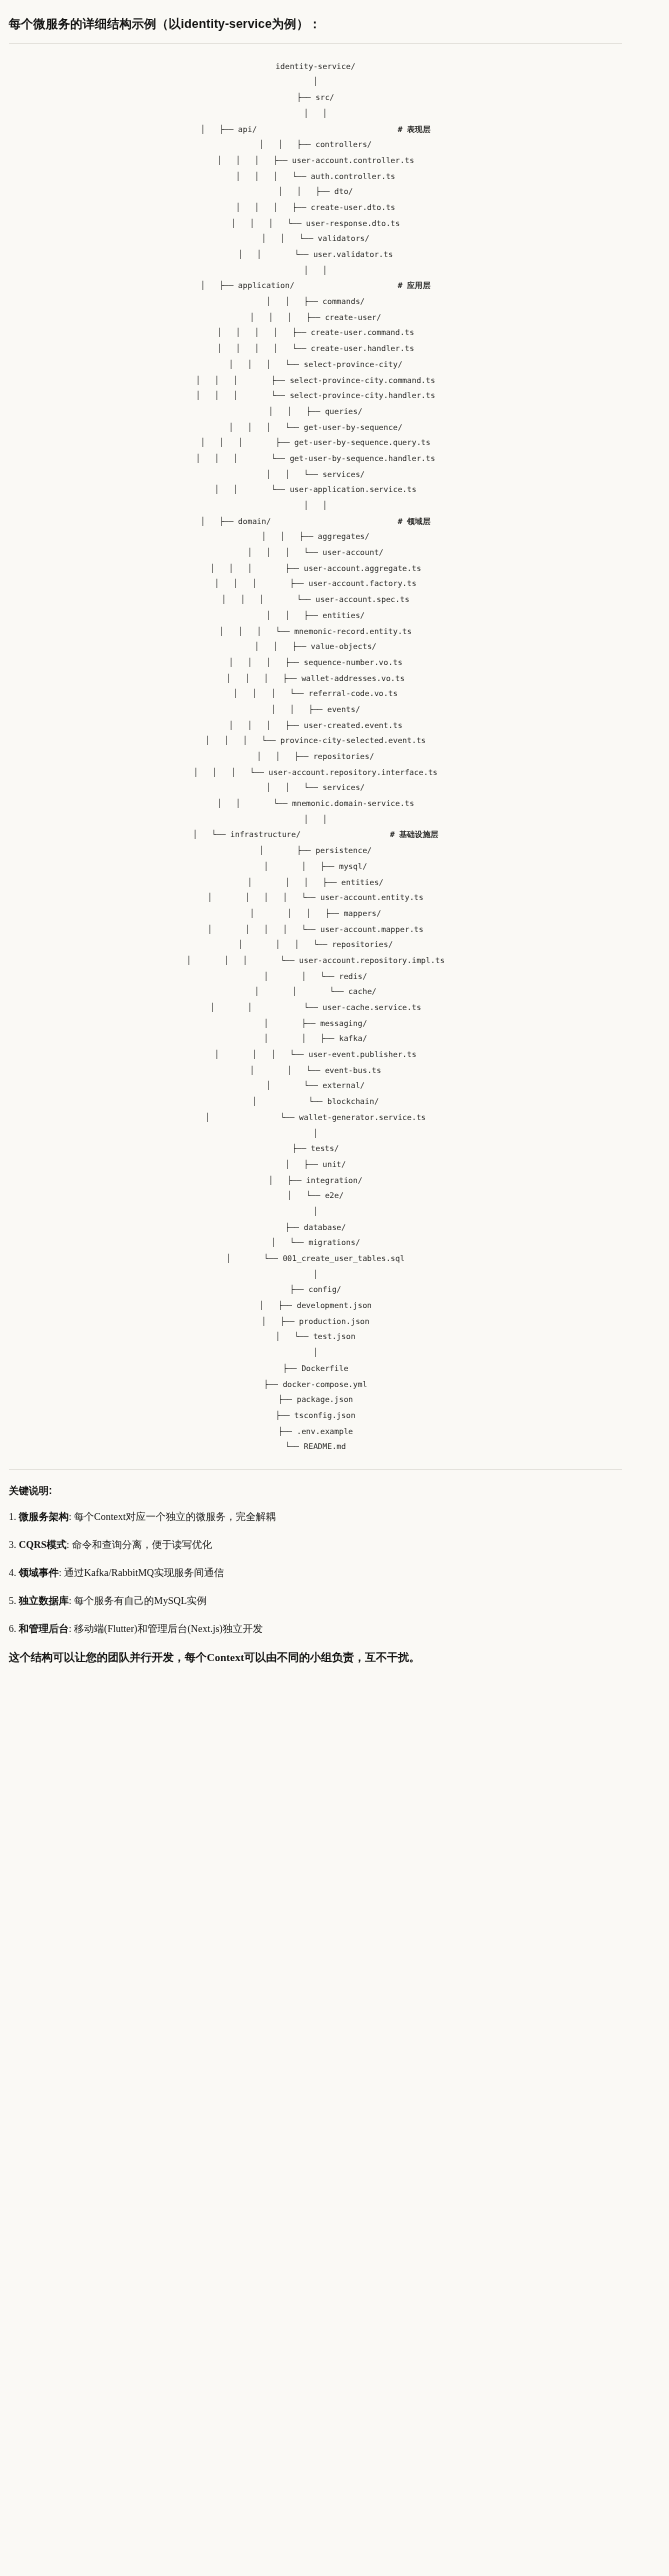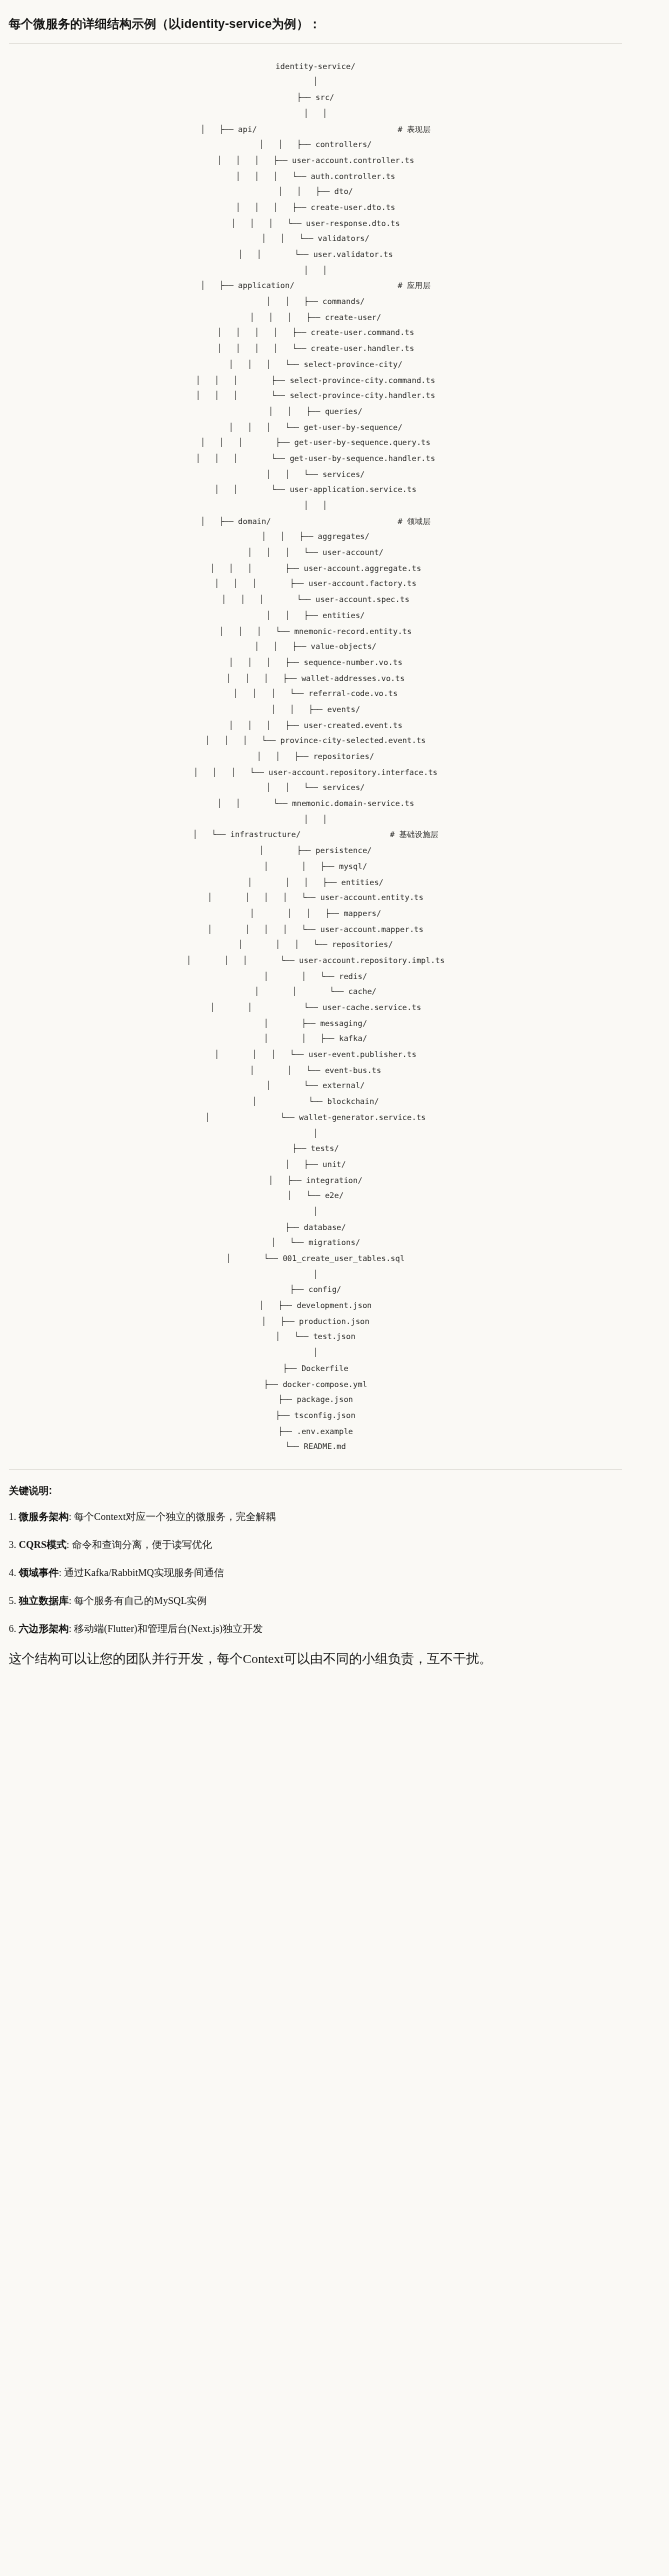--- a/index.html
+++ b/index.html
@@ -50,20 +50,21 @@
     letter-spacing: 0px;
     text-align: center;
   }
   .tree-line {
     white-space: pre;
     display: block;
     height: 15.7px;
   }
   .tree-line .cmt {
     color: #2a2a28;
+    font-weight: bold;
   }
 
   
   .notes {
     padding: 13.8px 0 0 0;
   }
   .notes-title {
     font-family: "Liberation Sans", "DejaVu Sans", sans-serif;
     font-weight: bold;
     font-size: 10px;
@@ -79,25 +80,26 @@
     display: block;
   }
   .note-num {
     font-family: "Liberation Serif", "DejaVu Serif", serif;
   }
   .note-term {
     font-weight: bold;
   }
   .note-desc { }
   .closing {
-    font-size: 13px;
+    font-size: 11px;
     line-height: 1.55;
     color: #141413;
     margin: 3.8px 0 0 0;
     padding-bottom: 17.5px;
+    font-weight: bold;
   }
 </style>
 </head>
 <body>
 
 <div class="page">
 
   <h1 class="doc-title">每个微服务的详细结构示例（以identity-service为例）：</h1>
 
   <hr class="rule">
@@ -107,20 +109,20 @@
   <hr class="rule">
 
   <div class="notes">
     <div class="notes-title">关键说明:</div>
 
     <div id="notes-list">
         <div class="note-item"><span class="note-num">1. </span><span class="note-term">微服务架构</span><span>: </span><span class="note-desc">每个Context对应一个独立的微服务，完全解耦</span></div>
         <div class="note-item"><span class="note-num">3. </span><span class="note-term">CQRS模式</span><span>: </span><span class="note-desc">命令和查询分离，便于读写优化</span></div>
         <div class="note-item"><span class="note-num">4. </span><span class="note-term">领域事件</span><span>: </span><span class="note-desc">通过Kafka/RabbitMQ实现服务间通信</span></div>
         <div class="note-item"><span class="note-num">5. </span><span class="note-term">独立数据库</span><span>: </span><span class="note-desc">每个服务有自己的MySQL实例</span></div>
-        <div class="note-item"><span class="note-num">6. </span><span class="note-term">六边形架构</span><span>: </span><span class="note-desc">移动端(Flutter)和管理后台(Next.js)独立开发</span></div>
+        <div class="note-item"><span class="note-num">6. </span><span class="note-term">和管理后台</span><span>: </span><span class="note-desc">移动端(Flutter)和管理后台(Next.js)独立开发</span></div>
       </div>
 
     <p class="closing">这个结构可以让您的团队并行开发，每个Context可以由不同的小组负责，互不干扰。</p>
   </div>
 
 </div>
 
 
 </body></html>

